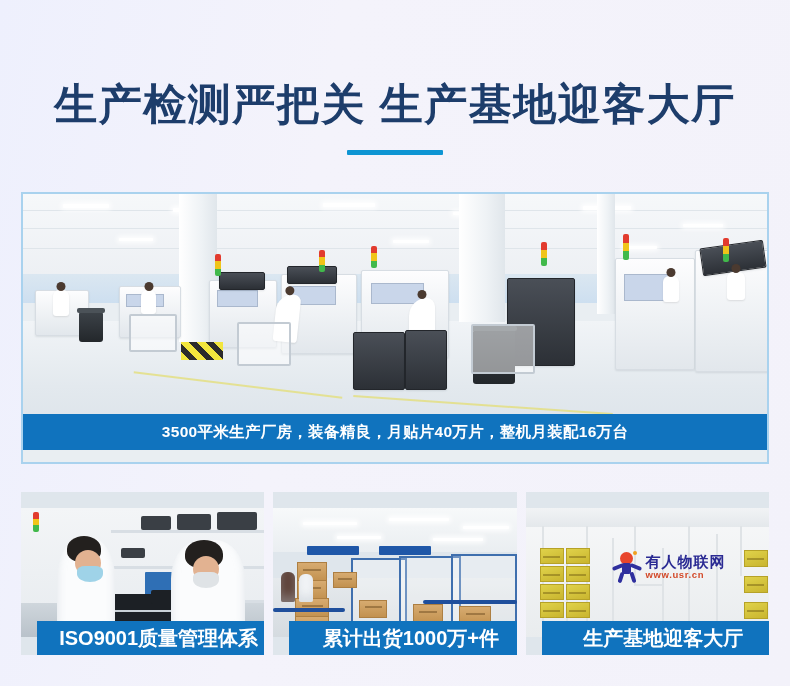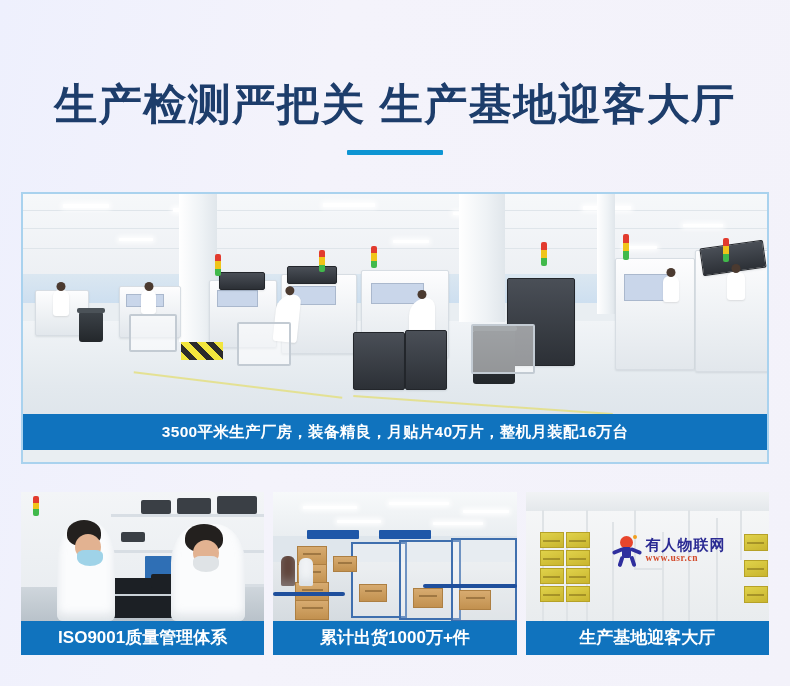--- a/index.html
+++ b/index.html
@@ -101,35 +101,34 @@
   }
   .card {
     position: relative;
     width: 243.3px;
     height: 163px;
     overflow: hidden;
     background: #dfe6ec;
   }
   .card-photo {
     position: absolute;
-    left: 0; top: 0;
+    left: 0; top: 16px;
     width: 100%;
     height: 129px;
     overflow: hidden;
-    font-family: Liberation Serif, serif;
   }
   .card-caption {
     position: absolute;
-    left: 0;
+    left: 16px;
     bottom: 0;
     width: 100%;
     height: 34px;
     background: #1073be;
     color: #fff;
-    font-size: 17px;
+    font-size: 20px;
     line-height: 34px;
     text-align: center;
     font-weight: bold;
     white-space: nowrap;
   }
 
   
   .scene { position: absolute; inset: 0; }
 
   

